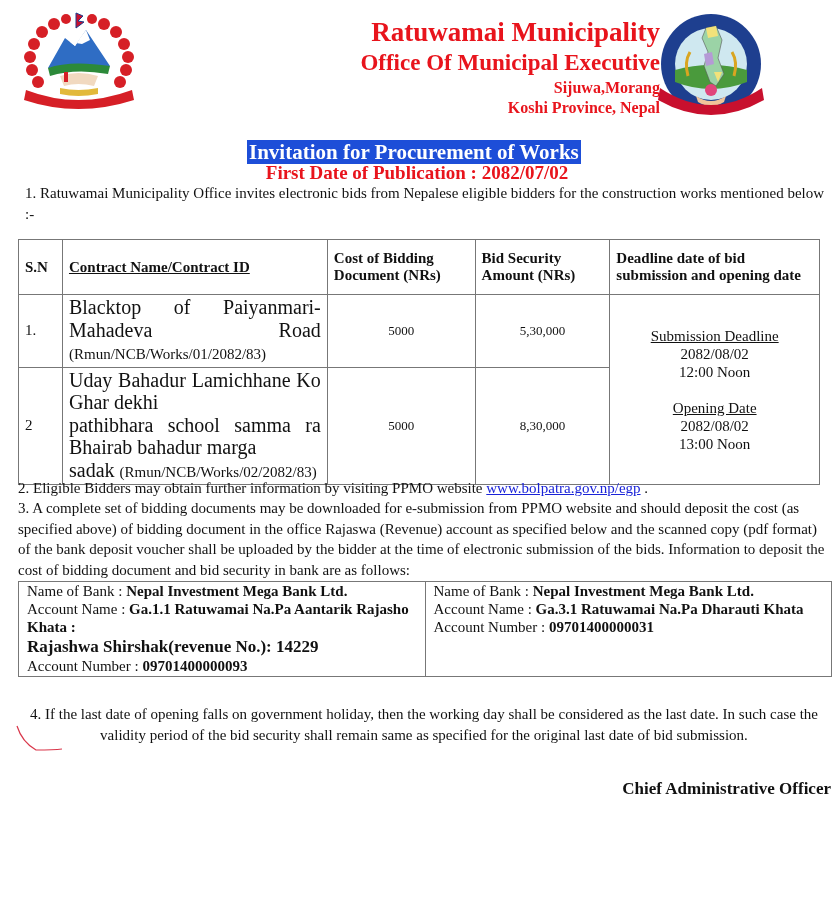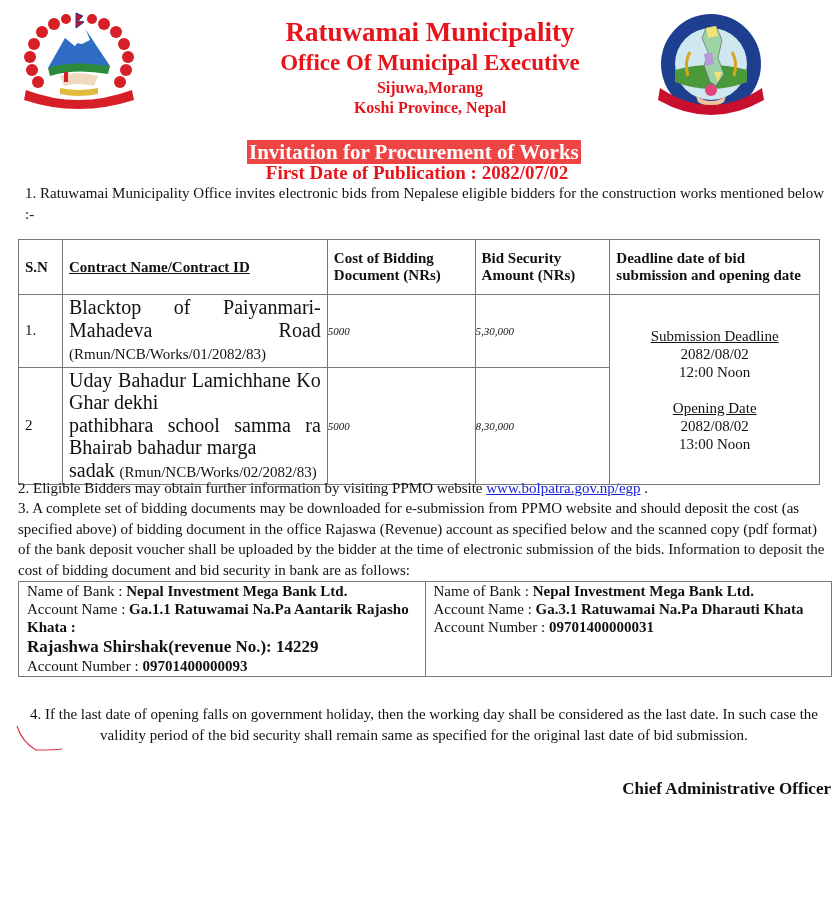--- a/index.html
+++ b/index.html
@@ -2,26 +2,26 @@
 <html><head>
   <meta charset="utf-8">
   <style>
     * { box-sizing: border-box; margin: 0; padding: 0; }
     html, body { width: 834px; height: 910px; background: #ffffff; overflow: hidden; }
     body { font-family: "Liberation Serif", serif; color: #111; position: relative; }
 
     .emblem-left { position: absolute; left: 20px; top: 10px; width: 118px; height: 100px; }
     .emblem-right { position: absolute; left: 656px; top: 12px; width: 110px; height: 112px; }
 
-    .header { position: absolute; left: 200px; top: 16px; width: 460px; text-align: center; color: #e8141c; font-weight: bold; font-family: Liberation Serif, serif; }
+    .header { position: absolute; left: 200px; top: 16px; width: 460px; text-align: right; color: #e8141c; font-weight: bold; font-family: Liberation Serif, serif; }
     .h-title { font-size: 27px; line-height: 32px; }
     .h-sub { font-size: 23px; line-height: 30px; }
     .h-addr { font-size: 16px; line-height: 20px; }
 
-    .banner { position: absolute; left: 247px; top: 140px; height: 24px; background: #ef4444; color: #fff; font-weight: bold; font-size: 21px; line-height: 24px; padding: 0 2px; white-space: nowrap; }
+    .banner { position: absolute; left: 247px; top: 140px; height: 24px; background: #1d4ed8; color: #fff; font-weight: bold; font-size: 21px; line-height: 24px; padding: 0 2px; white-space: nowrap; }
     .pubdate { position: absolute; left: 0; width: 834px; top: 164px; text-align: center; color: #e8141c; font-weight: bold; font-family: "Liberation Sans", sans-serif; font-size: 14px; line-height: 18px; }
     .pubdate span { font-family: "Liberation Serif", serif; font-size: 19px; }
 
     .para { position: absolute; left: 18px; width: 812px; font-size: 15px; line-height: 21px; }
     .p1 { top: 183px; left: 25px; width: 805px; }
     .p2 { top: 478px; }
     .p3 { top: 498px; line-height: 20.5px; }
     .p4 { top: 704px; line-height: 21px; text-align: center; }
     .link { color: #1a23d8; text-decoration: underline; cursor: pointer; }
 
@@ -29,21 +29,21 @@
     table.works td, table.works th { border: 1.4px solid #777; vertical-align: middle; }
     table.works th { font-weight: bold; text-align: left; font-size: 15px; line-height: 17px; padding: 3px 6px; height: 55px; }
     .c-sn { width: 44px; }
     .c-name { width: 265px; text-decoration: underline; }
     .c-cost { width: 148px; }
     .c-sec { width: 135px; }
     .c-dead { width: 210px; }
     td.sn { padding-left: 6px; font-size: 15px; }
     td.name { padding: 1px 6px; font-size: 20px; line-height: 22.5px; text-align: justify; }
     td.name .cid { font-size: 15px; }
-    td.num { font-size: 11px; font-style: italic; }
+    td.num { text-align: center; font-size: 13px; }
     td.dead { text-align: center; font-size: 15px; line-height: 18px; }
     .u { text-decoration: underline; }
     .gap { height: 18px; }
 
     table.bank { position: absolute; left: 18px; top: 581px; width: 814px; border-collapse: collapse; font-size: 15px; line-height: 18px; }
     table.bank td { border: 1.4px solid #777; padding: 0 8px; vertical-align: top; width: 50%; }
     table.bank .bhead { line-height: 18px; }
     .big { font-size: 17px; line-height: 21px; font-weight: bold; }
     b { font-weight: bold; }
 

